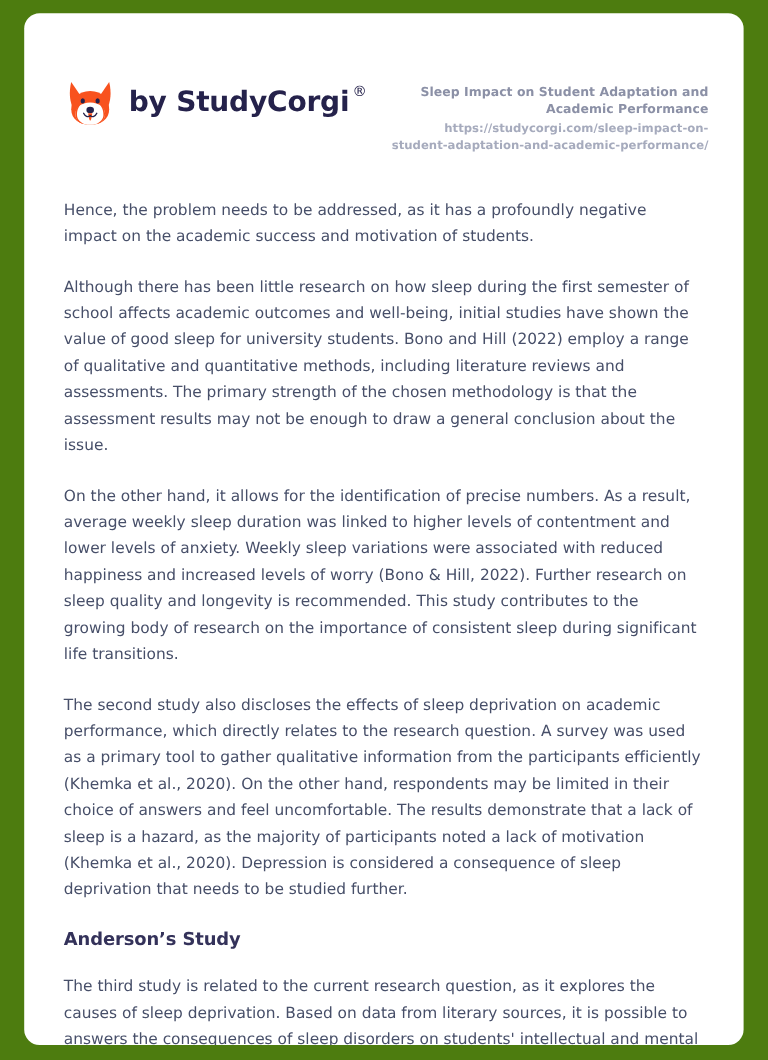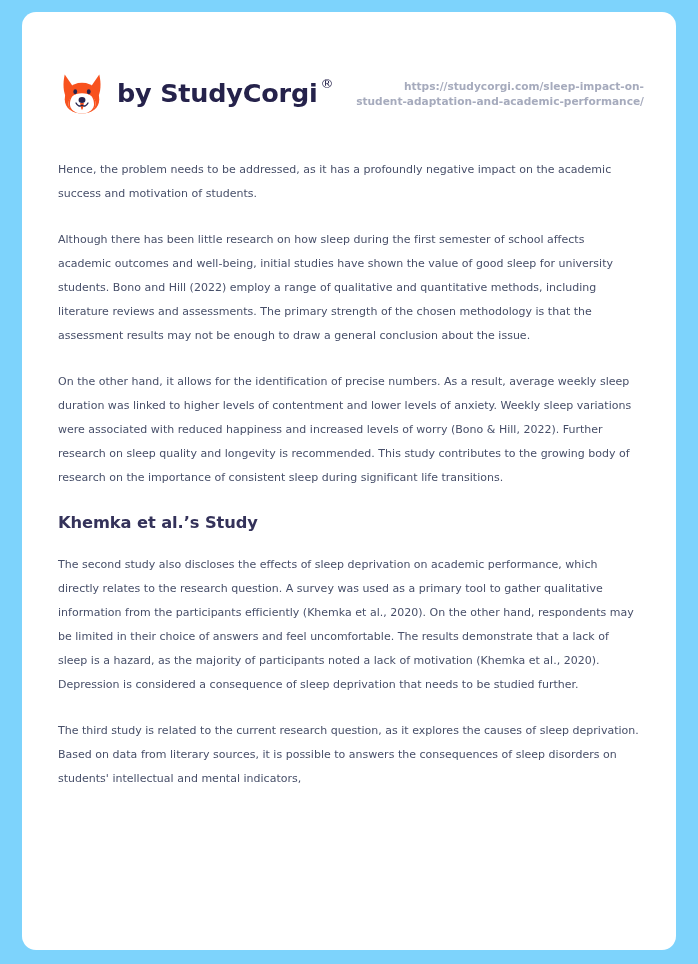--- a/index.html
+++ b/index.html
@@ -12,21 +12,21 @@
     height: 964px;
     background: #b9d3ef;
     font-family: "DejaVu Sans", "Liberation Sans", sans-serif;
     overflow: hidden;
   }
 
   .page-wrap {
     position: relative;
     width: 698px;
     height: 964px;
-    background: #7dd3fc;
+    background: #4d7c0f;
   }
 
   .paper {
     position: absolute;
     left: 22px;
     top: 12px;
     width: 654px;
     height: 938px;
     background: #ffffff;
     border-radius: 14px;
@@ -105,21 +105,21 @@
     word-break: break-word;
   }
 
   
   .doc-body {
     padding: 0 36px 0 36px;
     box-sizing: border-box;
   }
 
   .para {
-    font-size: 11px;
+    font-size: 14px;
     line-height: 24px;
     color: #474f69;
     margin: 0 0 22px 0;
     text-align: left;
     letter-spacing: 0.01px;
   }
 
   .para.first { margin-top: 40px; }
 
   .section-heading {
@@ -164,38 +164,39 @@
           <path d="M24 44 C26 48 29 49 32 47" stroke="#25224b" stroke-width="1.7" fill="none" stroke-linecap="round"></path>
           <path d="M40 44 C38 48 35 49 32 47" stroke="#25224b" stroke-width="1.7" fill="none" stroke-linecap="round"></path>
         </svg>
         <div class="brand-text">
           <span>by StudyCorgi</span>
           <span class="brand-reg">®</span>
         </div>
       </div>
 
       <div class="header-meta">
+        <div class="header-title">Sleep Impact on Student Adaptation and Academic Performance</div>
         <div class="header-url">https://studycorgi.com/sleep-impact-on-student-adaptation-and-academic-performance/</div>
       </div>
 
     </div>
 
     <div class="doc-body">
 
       <p class="para first">Hence, the problem needs to be addressed, as it has a profoundly negative impact on the academic success and motivation of students.</p>
 
       <p class="para">Although there has been little research on how sleep during the first semester of school affects academic outcomes and well-being, initial studies have shown the value of good sleep for university students. Bono and Hill (2022) employ a range of qualitative and quantitative methods, including literature reviews and assessments. The primary strength of the chosen methodology is that the assessment results may not be enough to draw a general conclusion about the issue.</p>
 
       <p class="para">On the other hand, it allows for the identification of precise numbers. As a result, average weekly sleep duration was linked to higher levels of contentment and lower levels of anxiety. Weekly sleep variations were associated with reduced happiness and increased levels of worry (Bono &amp; Hill, 2022). Further research on sleep quality and longevity is recommended. This study contributes to the growing body of research on the importance of consistent sleep during significant life transitions.</p>
 
+
+      <p class="para">The second study also discloses the effects of sleep deprivation on academic performance, which directly relates to the research question. A survey was used as a primary tool to gather qualitative information from the participants efficiently (Khemka et al., 2020). On the other hand, respondents may be limited in their choice of answers and feel uncomfortable. The results demonstrate that a lack of sleep is a hazard, as the majority of participants noted a lack of motivation (Khemka et al., 2020). Depression is considered a consequence of sleep deprivation that needs to be studied further.</p>
+
       <div class="heading-block">
-        <h2 class="section-heading">Khemka et al.’s Study</h2>
+        <h2 class="section-heading">Anderson’s Study</h2>
       </div>
-
-      <p class="para">The second study also discloses the effects of sleep deprivation on academic performance, which directly relates to the research question. A survey was used as a primary tool to gather qualitative information from the participants efficiently (Khemka et al., 2020). On the other hand, respondents may be limited in their choice of answers and feel uncomfortable. The results demonstrate that a lack of sleep is a hazard, as the majority of participants noted a lack of motivation (Khemka et al., 2020). Depression is considered a consequence of sleep deprivation that needs to be studied further.</p>
-
 
       <p class="para">The third study is related to the current research question, as it explores the causes of sleep deprivation. Based on data from literary sources, it is possible to answers the consequences of sleep disorders on students' intellectual and mental indicators,</p>
 
     </div>
 
   </div>
 </div>
 
 </body></html>

